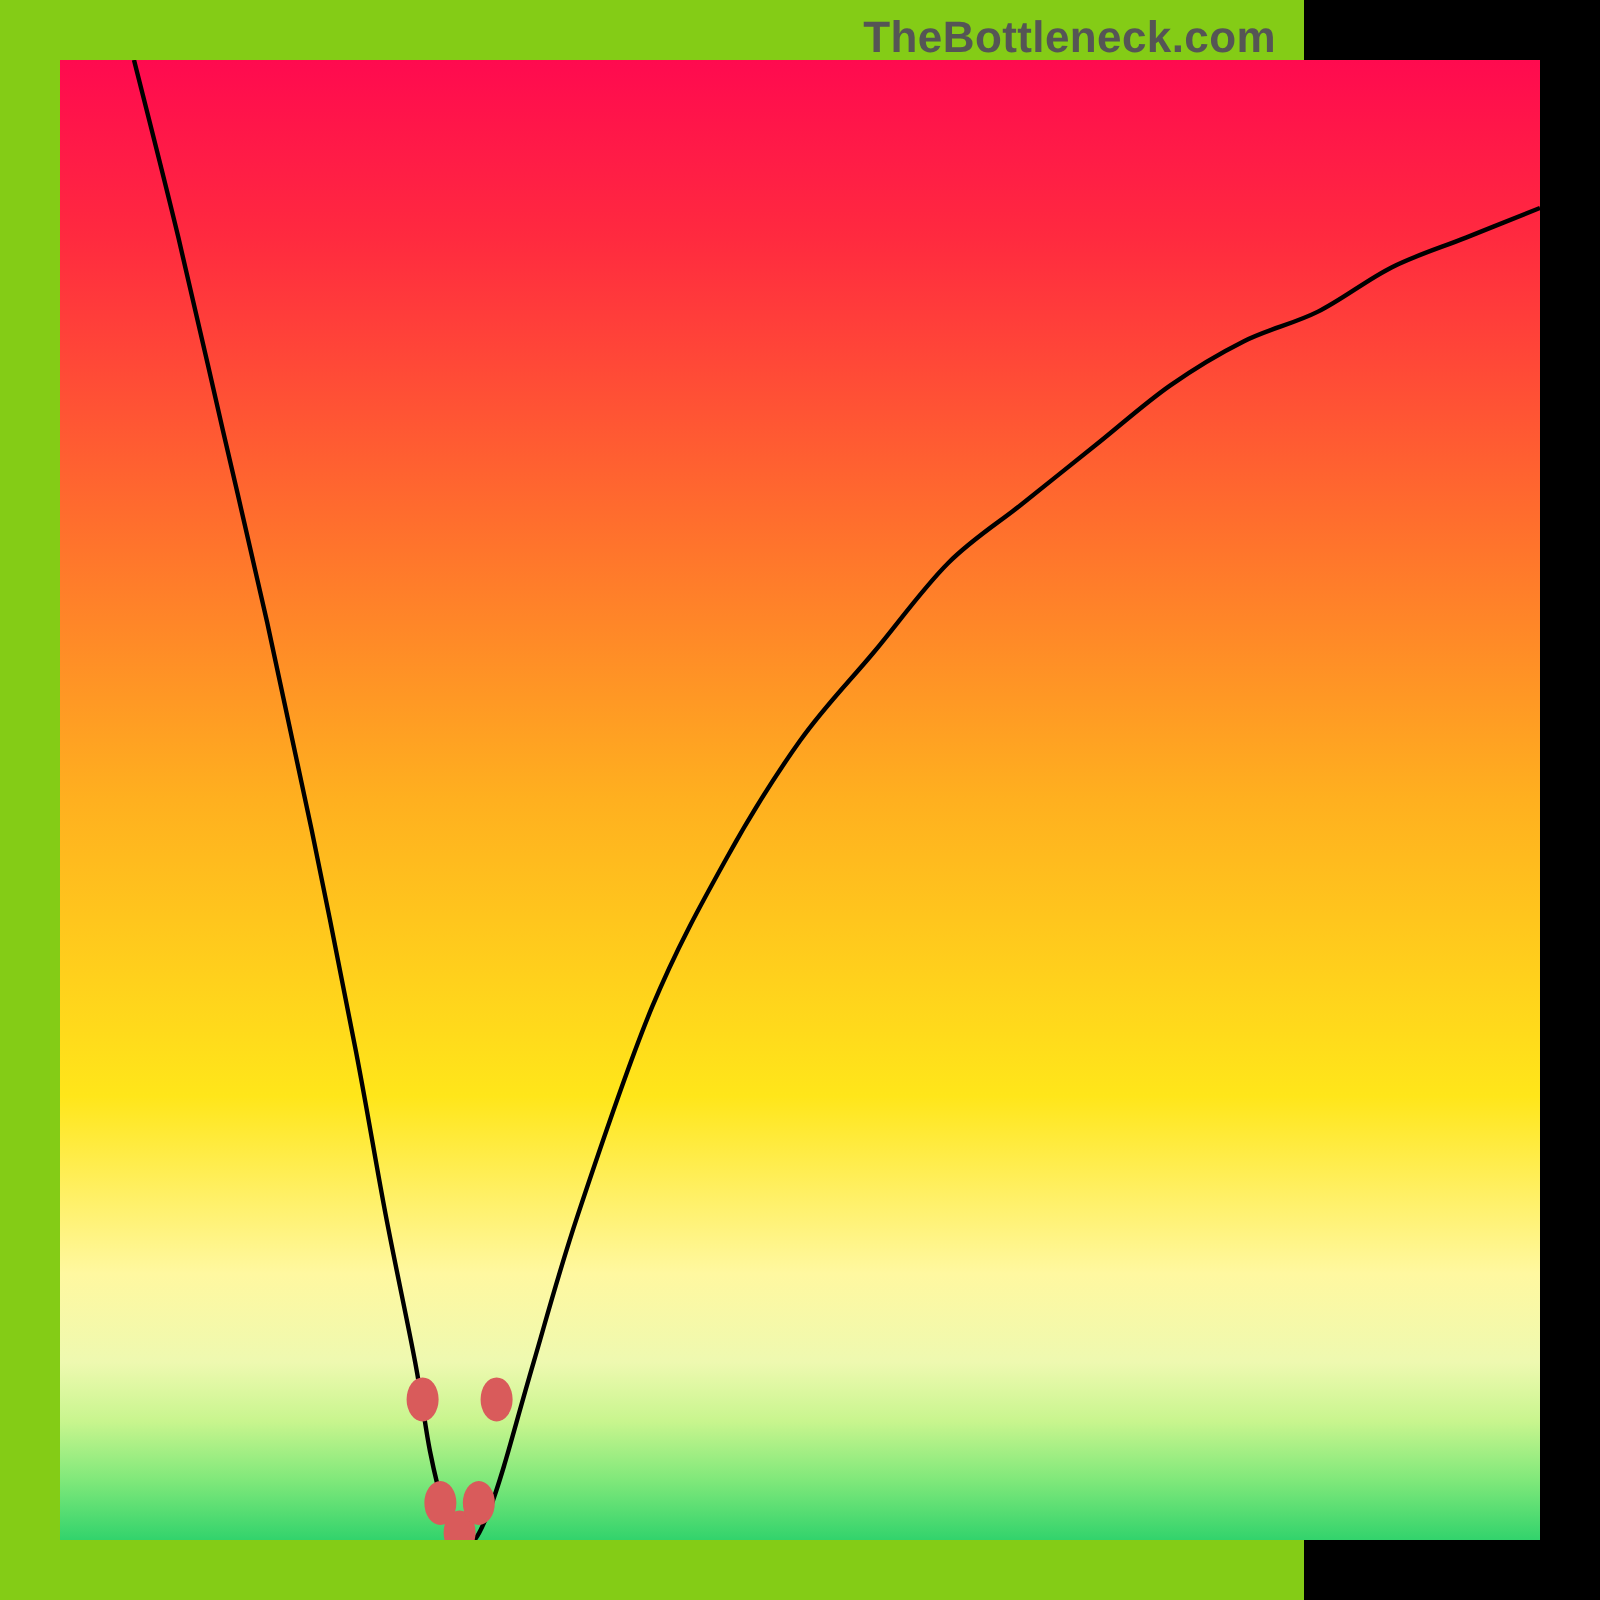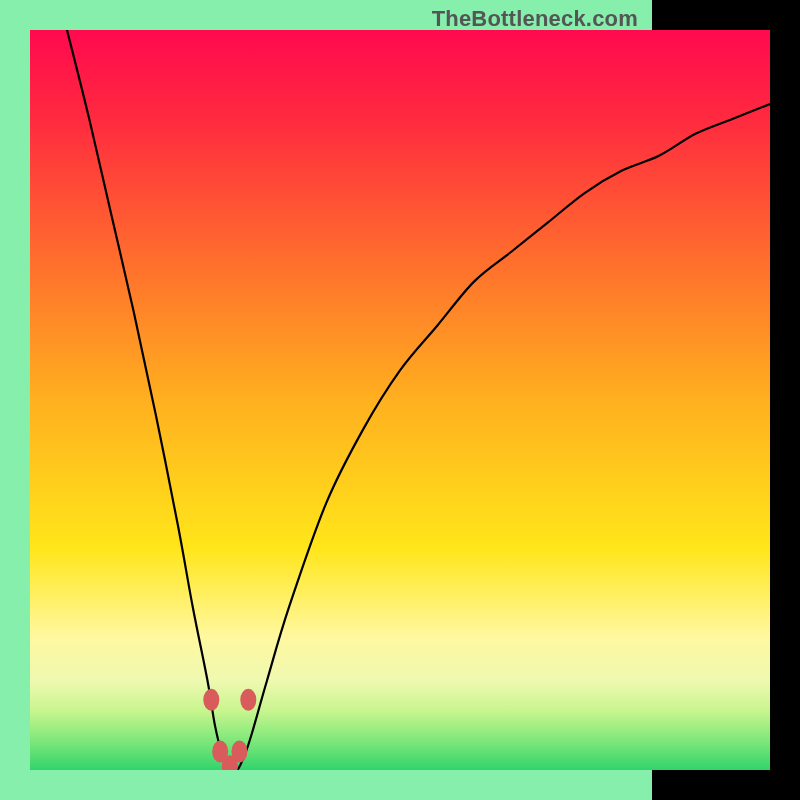--- a/index.html
+++ b/index.html
@@ -7,21 +7,21 @@
     padding: 0;
     width: 800px;
     height: 800px;
     overflow: hidden;
     background: #000;
   }
   .frame {
     position: relative;
     width: 652px;
     height: 800px;
-    background: #86efac;
+    background: #84cc16;
   }
   .watermark {
     position: absolute;
     top: 6px;
     right: 14px;
     color: #555;
     font-family: Arial, Helvetica, sans-serif;
     font-size: 22px;
     font-weight: 600;
     letter-spacing: 0.2px;

